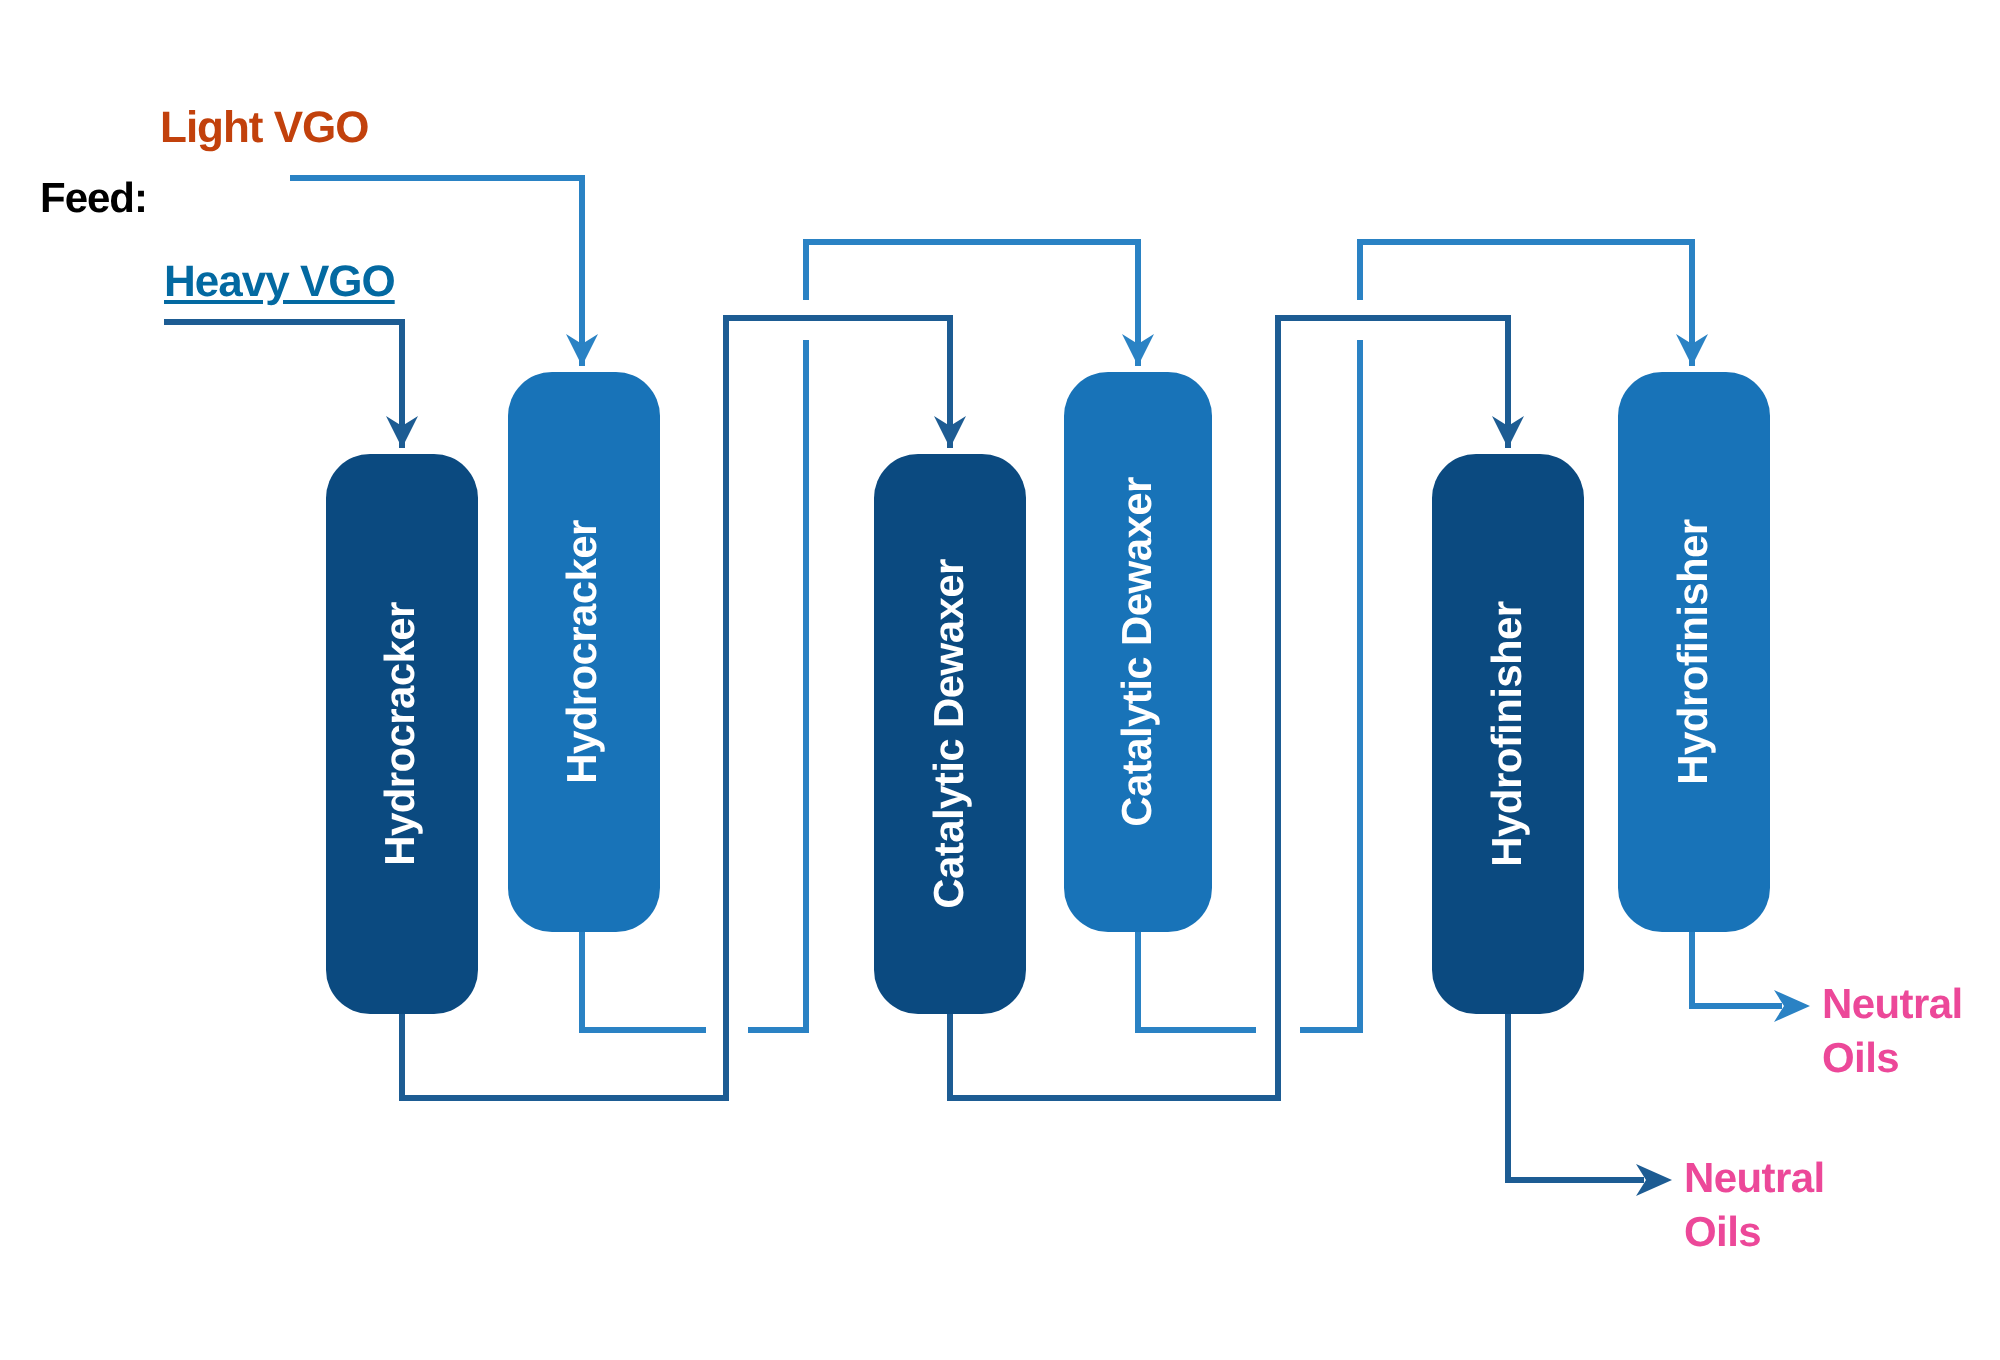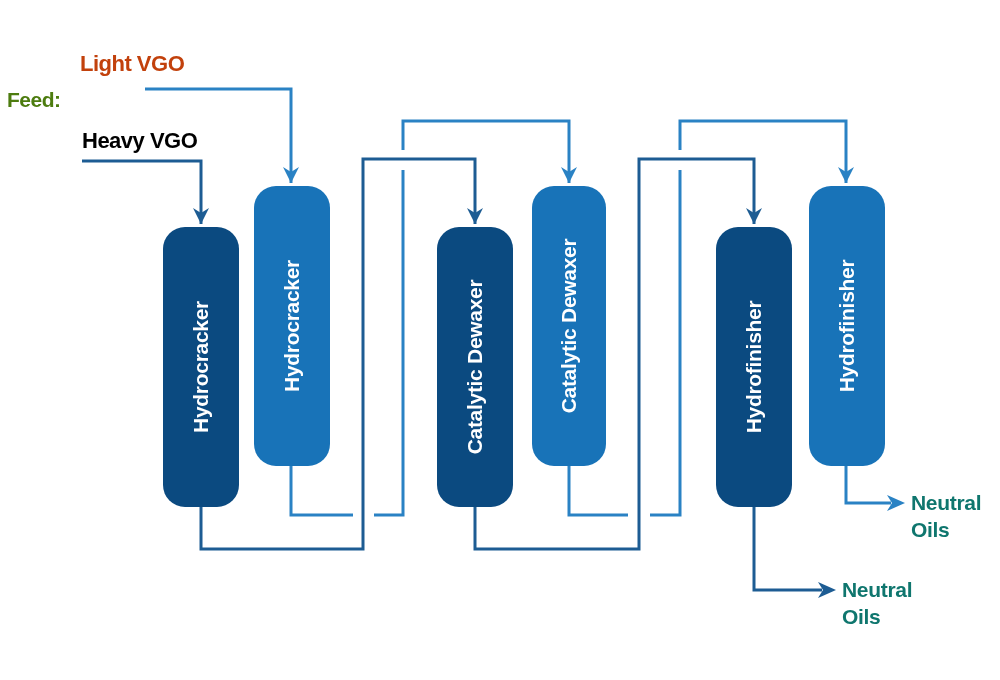--- a/index.html
+++ b/index.html
@@ -1,21 +1,21 @@
 <!DOCTYPE html>
 <html><head>
   <meta charset="utf-8">
   <style>
     html, body { margin: 0; padding: 0; background: #ffffff; }
     body { width: 1000px; height: 680px; position: relative; overflow: hidden; font-family: "Liberation Sans", sans-serif; }
     #canvas { position: absolute; left: 0; top: 0; width: 1000px; height: 680px; }
     .lbl { position: absolute; font-family: "Liberation Sans", sans-serif; font-weight: bold; font-stretch: condensed; white-space: nowrap; }
     .feed-lbl { font-size: 21px; letter-spacing: -0.5px; }
     .vgo-lbl { font-size: 22px; letter-spacing: -0.5px; }
-    .out-lbl { font-size: 21px; line-height: 27px; color: #0f766e; letter-spacing: -0.3px; }
+    .out-lbl { font-size: 21px; line-height: 27px; color: #ec4899; letter-spacing: -0.3px; }
     .vessel { position: absolute; border-radius: 22px; display: flex; align-items: center; justify-content: center; }
     .vessel-text { color: #ffffff; font-family: "Liberation Sans", sans-serif; font-weight: bold; font-size: 21px; white-space: nowrap; transform: rotate(-90deg); letter-spacing: -0.3px; }
     svg { position: absolute; left: 0; top: 0; }
   </style>
 </head>
 <body>
 
 <div id="canvas">
 
   <svg width="1000" height="680">
@@ -50,23 +50,23 @@
     <path d="M680,150 V121 H846 V183" fill="none" stroke="#2a82c4" stroke-width="3"></path>
     <path d="M838,167 L846,172 L854,167 L846,183 Z" fill="#2a82c4"></path>
 
     <path d="M754,505 V590 H822" fill="none" stroke="#1d5c93" stroke-width="3"></path>
     <path d="M818,582 L823,590 L818,598 L836,590 Z" fill="#1d5c93"></path>
 
     <path d="M846,465 V503 H891" fill="none" stroke="#2a82c4" stroke-width="3"></path>
     <path d="M887,495 L892,503 L887,511 L905,503 Z" fill="#2a82c4"></path>
   </svg>
 
-  <div class="lbl feed-lbl" style="left: 7px; top: 88px; color: #4d7c0f;">Feed:</div>
+  <div class="lbl feed-lbl" style="left: 20px; top: 88px; color: #000000;">Feed:</div>
   <div class="lbl vgo-lbl" style="left:80px; top:51px; color:#c2410c;">Light VGO</div>
-  <div class="lbl vgo-lbl" style="left:82px; top:128px; color:#000000;">Heavy VGO</div>
+  <div class="lbl vgo-lbl" style="left:82px; top:128px; color:#0369a1;text-decoration:underline;">Heavy VGO</div>
 
   <div class="vessel" style="left:163px; top:227px; width:76px; height:280px; background:#0b4a80;">
     <span class="vessel-text">Hydrocracker</span>
   </div>
   <div class="vessel" style="left:437px; top:227px; width:76px; height:280px; background:#0b4a80;">
     <span class="vessel-text">Catalytic Dewaxer</span>
   </div>
   <div class="vessel" style="left:716px; top:227px; width:76px; height:280px; background:#0b4a80;">
     <span class="vessel-text">Hydrofinisher</span>
   </div>

